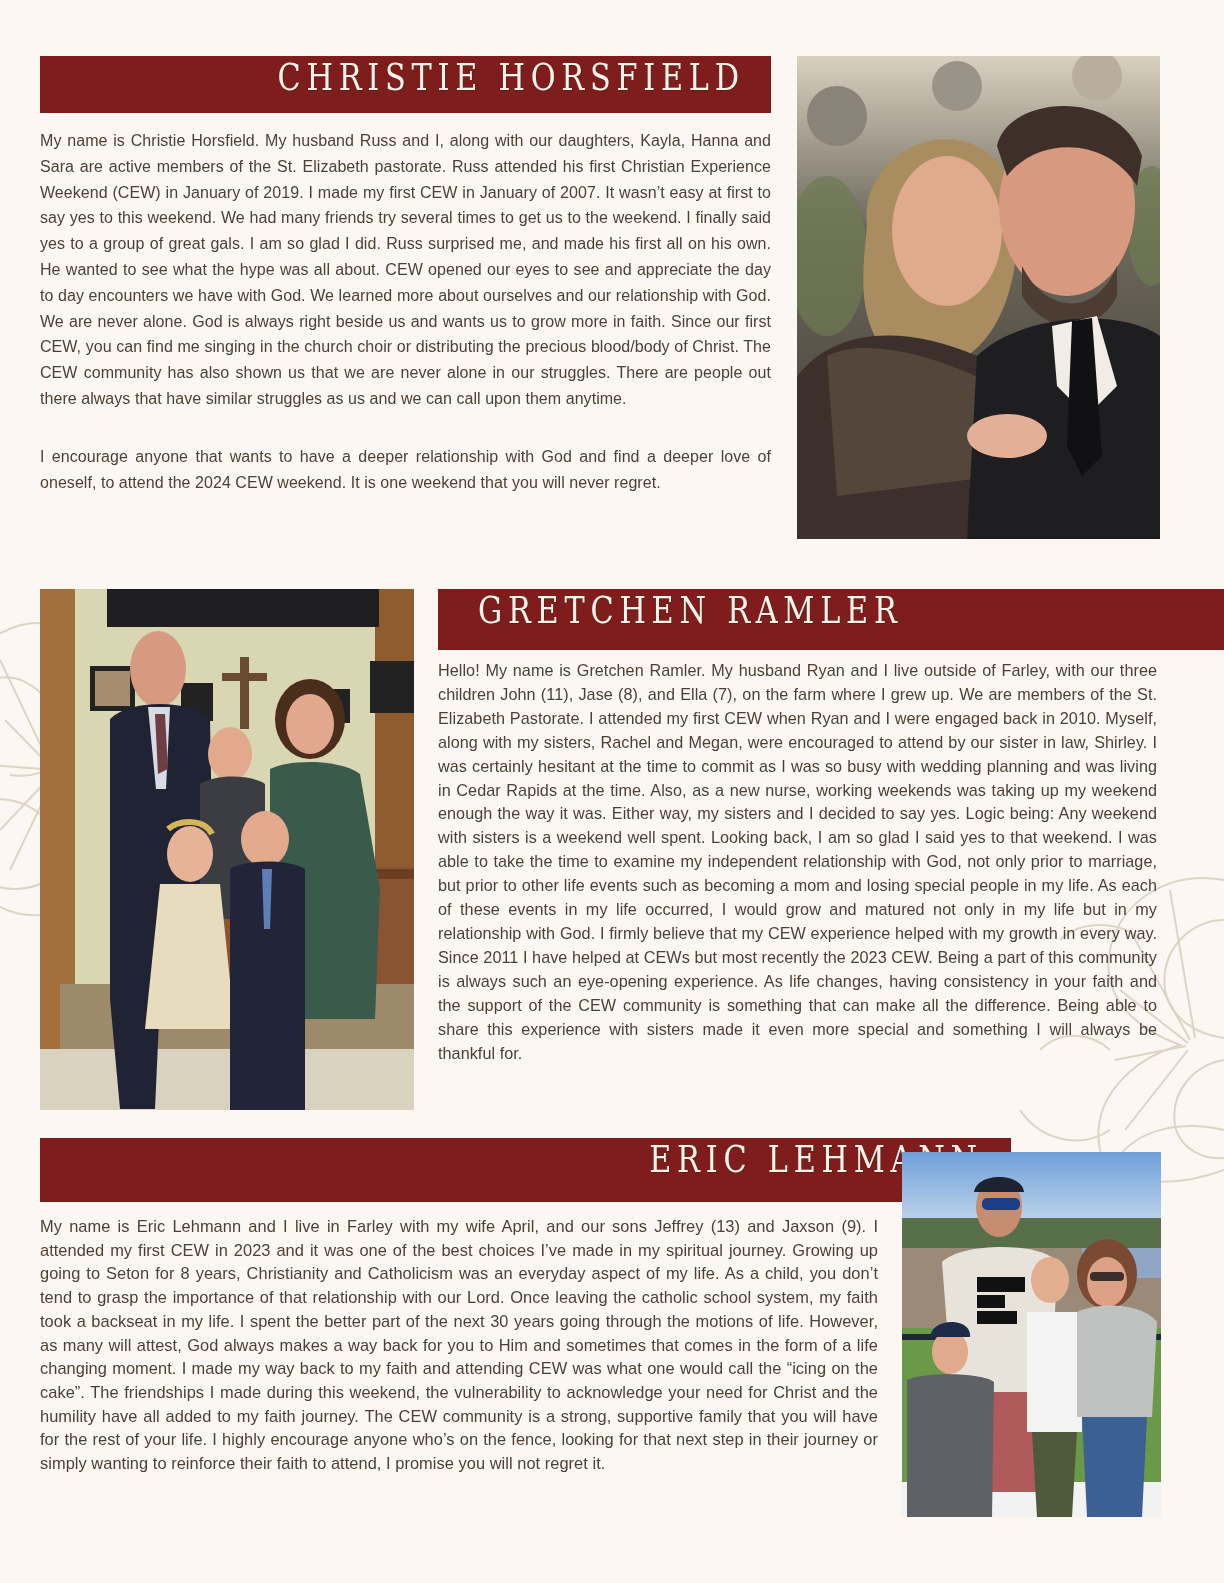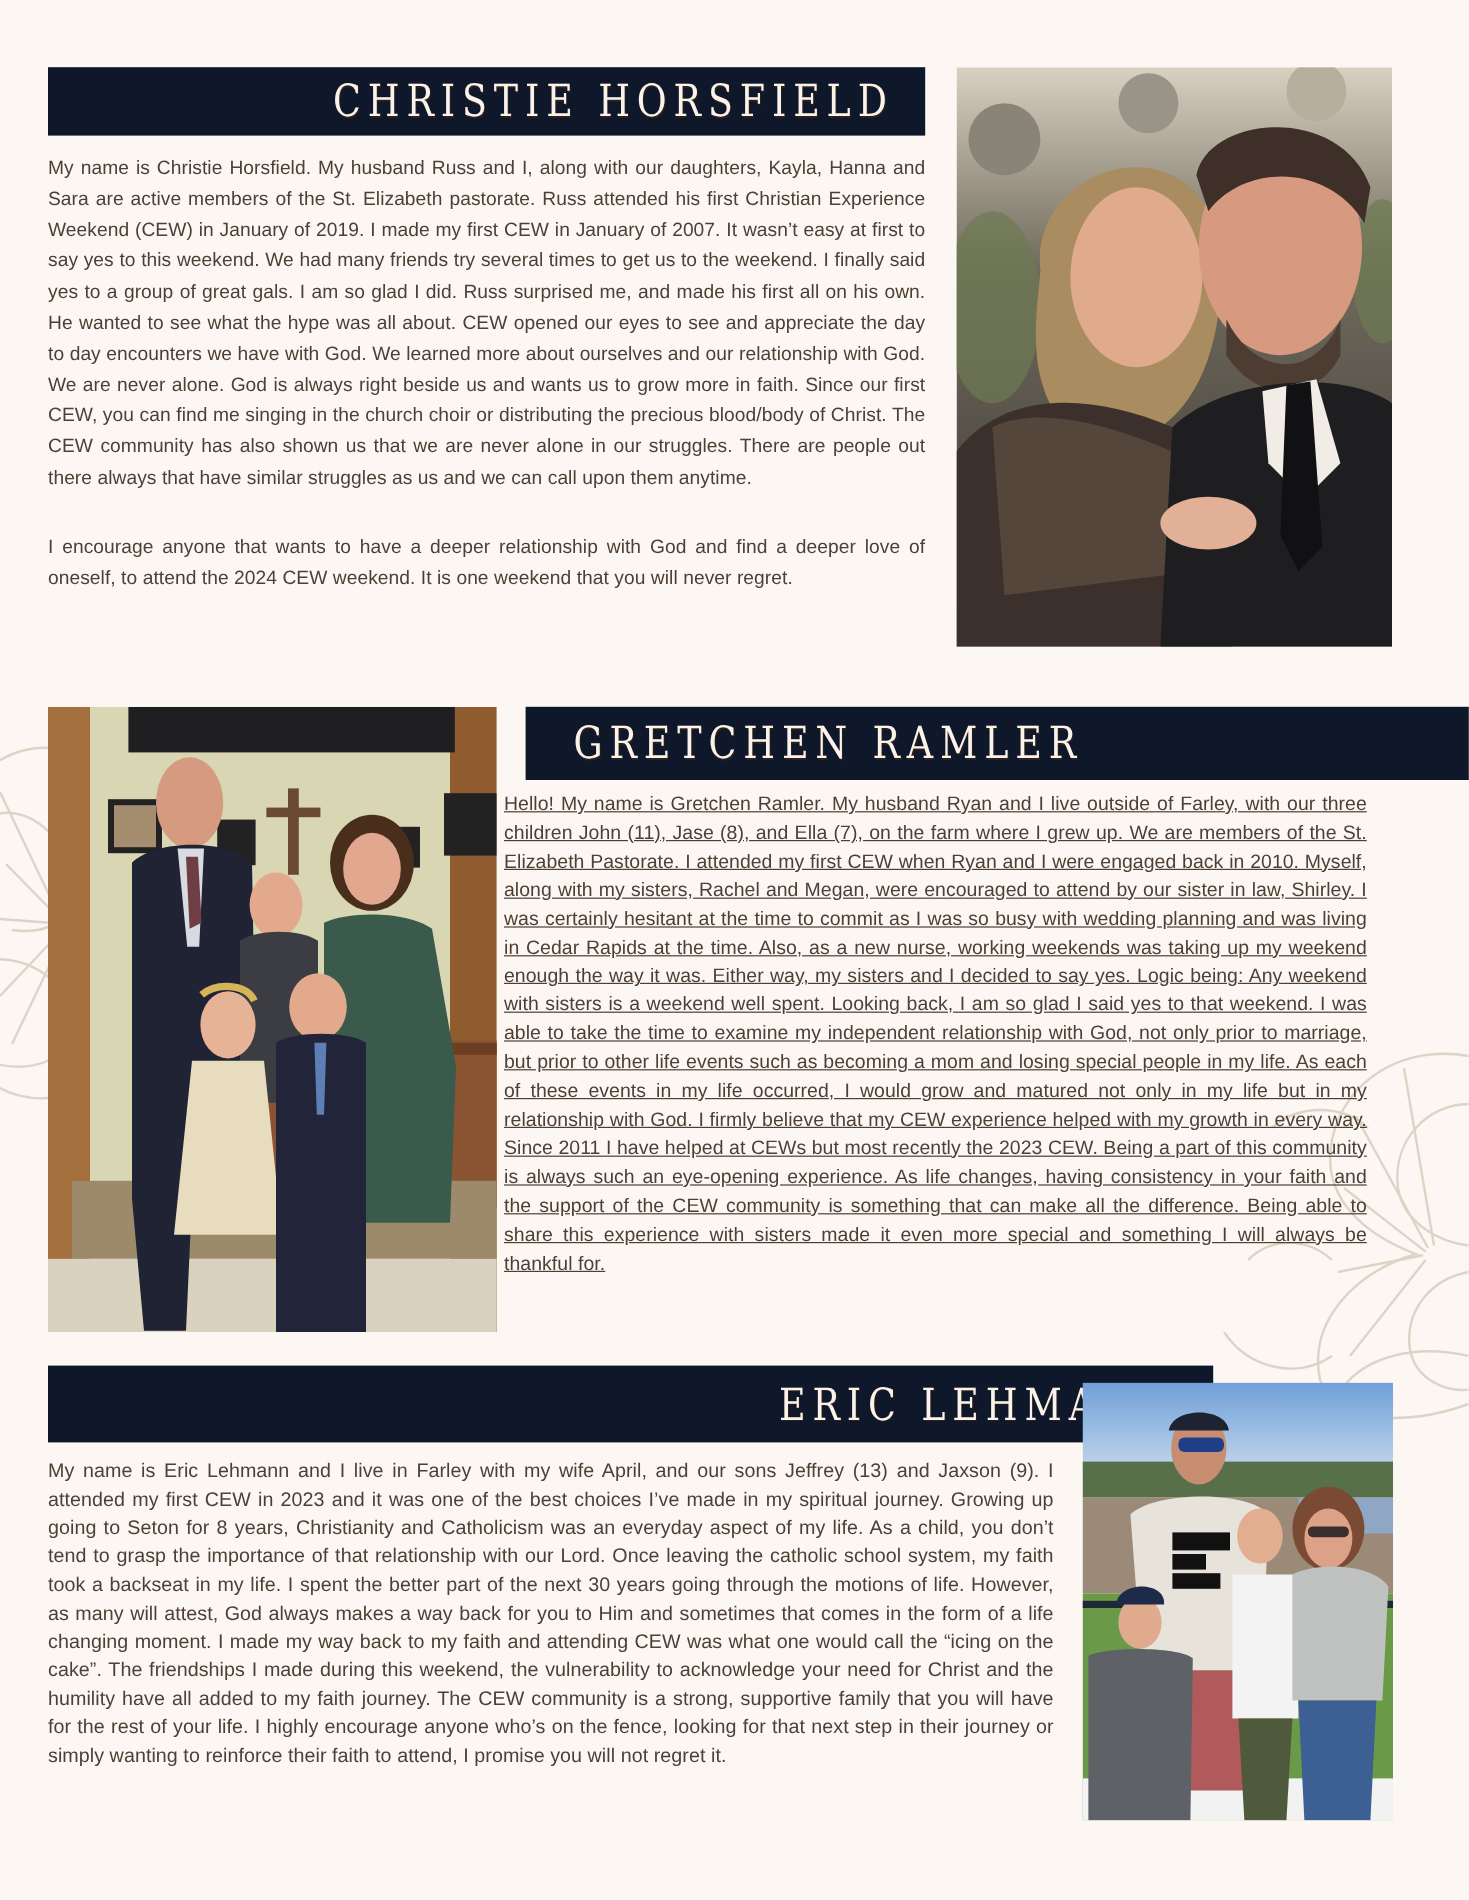--- a/index.html
+++ b/index.html
@@ -13,27 +13,27 @@
       position: relative;
       font-family: "Liberation Sans", "DejaVu Sans", sans-serif;
       color: #4d3f33;
     }
     .flower {
       position: absolute;
       pointer-events: none;
     }
     .name-bar {
       position: absolute;
-      background: #0f172a;
+      background: #7f1d1d;
       color: #fbf3ea;
       font-family: "DejaVu Serif", "Liberation Serif", serif;
       font-size: 37px;
       letter-spacing: 7px;
       display: flex;
-      align-items: center;
+      align-items: flex-start;
       white-space: nowrap;
       text-shadow: 1px 1px 0 rgba(60,40,20,0.6);
       transform-origin: left center;
     }
     .name-bar span {
       display: inline-block;
       transform: scaleX(0.82);
     }
     .bar-right { justify-content: flex-end; }
     .bar-right span { transform-origin: right center; }
@@ -167,21 +167,21 @@
       <ellipse cx="225" cy="250" rx="24" ry="28" fill="#e2a98c"></ellipse>
       <path d="M190 280 C205 270, 250 270, 265 280 L265 521 L190 521Z" fill="#22253a"></path>
       <path d="M222 280 L232 280 L230 340 L224 340Z" fill="#5d7fb6"></path>
     </svg>
   </div>
 
   <div class="name-bar bar-left" style="left:438px; top:589px; width:803px; height:61px; padding-left:40px;">
     <span>GRETCHEN RAMLER</span>
   </div>
 
-  <div class="bio gretchen" style="left:420px; top:659px; width:719px;text-decoration:underline;">
+  <div class="bio gretchen" style="left:438px; top:659px; width:719px;">
     <p>Hello! My name is Gretchen Ramler.  My husband Ryan and I live outside of Farley, with our three children John (11), Jase (8), and Ella (7), on the farm where I grew up.  We are members of the St. Elizabeth Pastorate.  I attended my first CEW when Ryan and I were engaged back in 2010.   Myself, along with my sisters, Rachel and Megan, were encouraged to attend by our sister in law, Shirley.  I was certainly hesitant at the time to commit as I was so busy with wedding planning and was living in Cedar Rapids at the time.  Also, as a new nurse, working weekends was taking up my weekend enough the way it was.  Either way, my sisters and I decided to say yes.  Logic being: Any weekend with sisters is a weekend well spent.  Looking back, I am so glad I said yes to that weekend.  I was able to take the time to examine my independent relationship with God, not only prior to marriage, but prior to other life events such as becoming a mom and losing special people in my life.  As each of these events in my life occurred, I would grow and matured not only in my life but in my relationship with God.  I firmly believe that my CEW experience helped with my growth in every way.  Since 2011 I have helped at CEWs but most recently the 2023 CEW.  Being a part of this community is always such an eye-opening experience.  As life changes, having consistency in your faith and the support of the CEW community is something that can make all the difference.  Being able to share this experience with sisters made it even more special and something I will always be thankful for.</p>
   </div>
 </section>
 
 <section>
   <div class="name-bar bar-right" style="left:40px; top:1138px; width:971px; height:64px; padding-right:28px;">
     <span>ERIC LEHMANN</span>
   </div>
 
   <div class="bio eric" style="left:40px; top:1215px; width:838px;">

